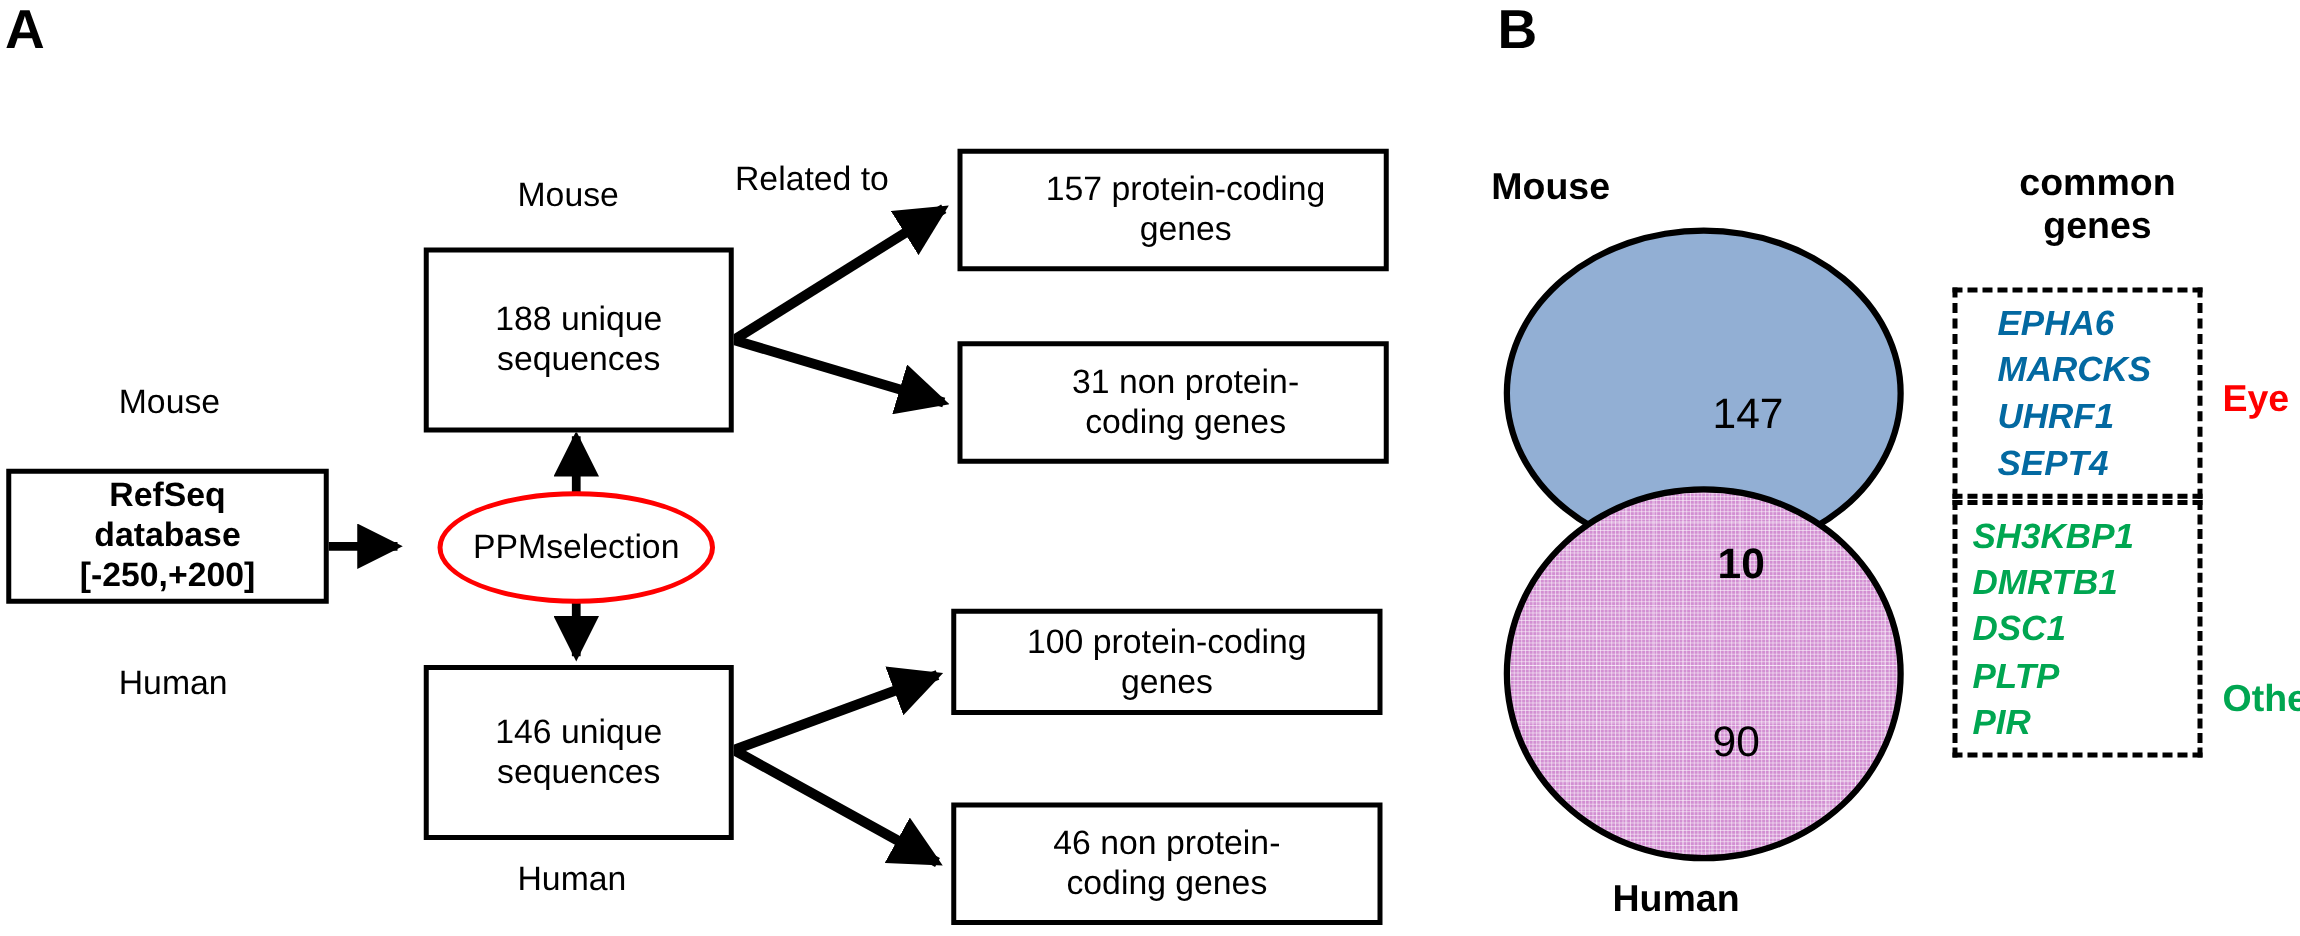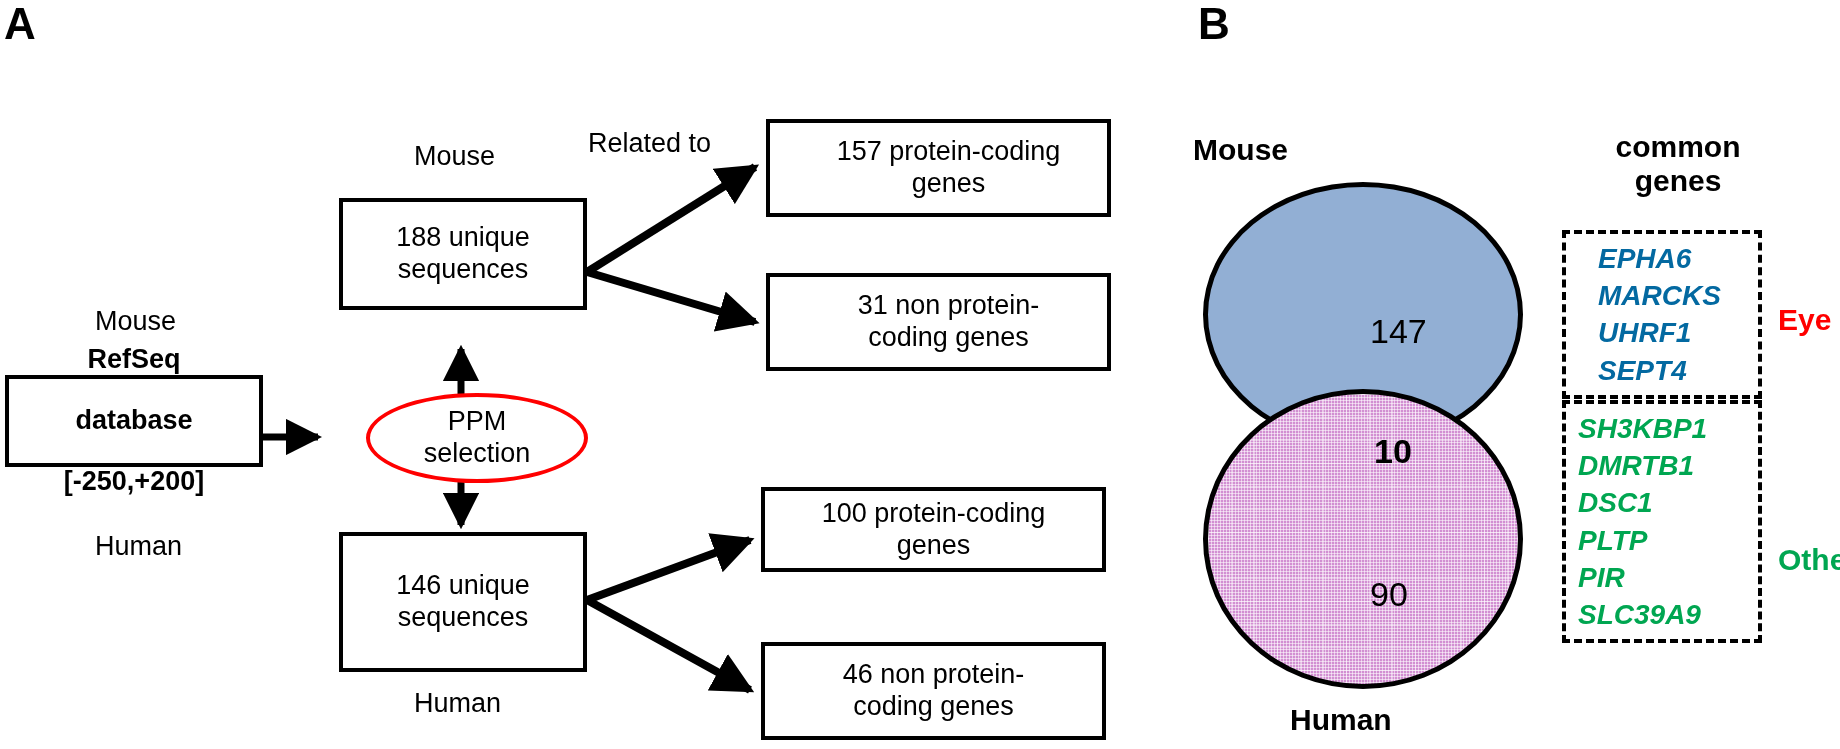--- a/index.html
+++ b/index.html
@@ -175,36 +175,36 @@
 
     <line x1="587" y1="272" x2="755" y2="322" stroke="#000000" stroke-width="8" marker-end="url(#arrowhead)"></line>
 
     <line x1="587" y1="600" x2="750" y2="540" stroke="#000000" stroke-width="8" marker-end="url(#arrowhead)"></line>
 
     <line x1="587" y1="600" x2="750" y2="690" stroke="#000000" stroke-width="8" marker-end="url(#arrowhead)"></line>
   </svg>
 
   <div class="cap" style="left:95px; top:308px;">Mouse</div>
 
-  <div class="flow-box bold" id="refseq-box" style="left:5px; top:375px; width:258px; height:92px; flex-direction:column;gap:29px;">
+  <div class="flow-box bold" id="refseq-box" style="left:5px; top:375px; width:258px; height:108px; flex-direction:column;">
     <span>RefSeq</span>
     <span>database</span>
     <span>[-250,+200]</span>
   </div>
 
   <div class="cap" style="left:95px; top:533px;">Human</div>
 
-  <div id="ppm-ellipse" style="left:366px; top:393px; width:222px; height:90px; flex-direction:column;justify-content:center;">
+  <div id="ppm-ellipse" style="left:350px; top:393px; width:222px; height:90px; flex-direction:row;justify-content:center;">
     <span>PPM</span>
     <span>selection</span>
   </div>
 
   <div class="cap" style="left:414px; top:143px;">Mouse</div>
 
-  <div class="flow-box" id="mouse-unique-box" style="left:339px; top:198px; width:248px; height:112px; white-space:pre-line;">188 unique
+  <div class="flow-box" id="mouse-unique-box" style="left:339px; top:198px; width:248px; height:148px; white-space:pre-line;">188 unique
 sequences</div>
 
   <div class="cap" style="left:588px; top:130px;">Related to</div>
 
   <div class="flow-box" id="mouse-coding-box" style="left:766px; top:119px; width:345px; height:98px; white-space:pre-line;padding-left:28px;">157 protein-coding
 genes</div>
 
   <div class="flow-box" id="mouse-noncoding-box" style="left:766px; top:273px; width:345px; height:98px; white-space:pre-line;padding-left:28px;">31 non protein-
 coding genes</div>
 
@@ -243,17 +243,16 @@
     <div class="gene-name">SEPT4</div>
   </div>
   <div class="gene-group-label" id="gene-group-label-eye" style="left:1778px; top:305px;">Eye</div>
 
   <div class="gene-box" id="gene-box-others" style="left:1562px; top:400px; width:200px;">
     <div class="gene-name">SH3KBP1</div>
     <div class="gene-name">DMRTB1</div>
     <div class="gene-name">DSC1</div>
     <div class="gene-name">PLTP</div>
     <div class="gene-name">PIR</div>
-    <div class="gene-name">SLC39A9</div>
   </div>
   <div class="gene-group-label" id="gene-group-label-others" style="left:1778px; top:545px;">Others</div>
 
 </div>
 
 </body></html>

